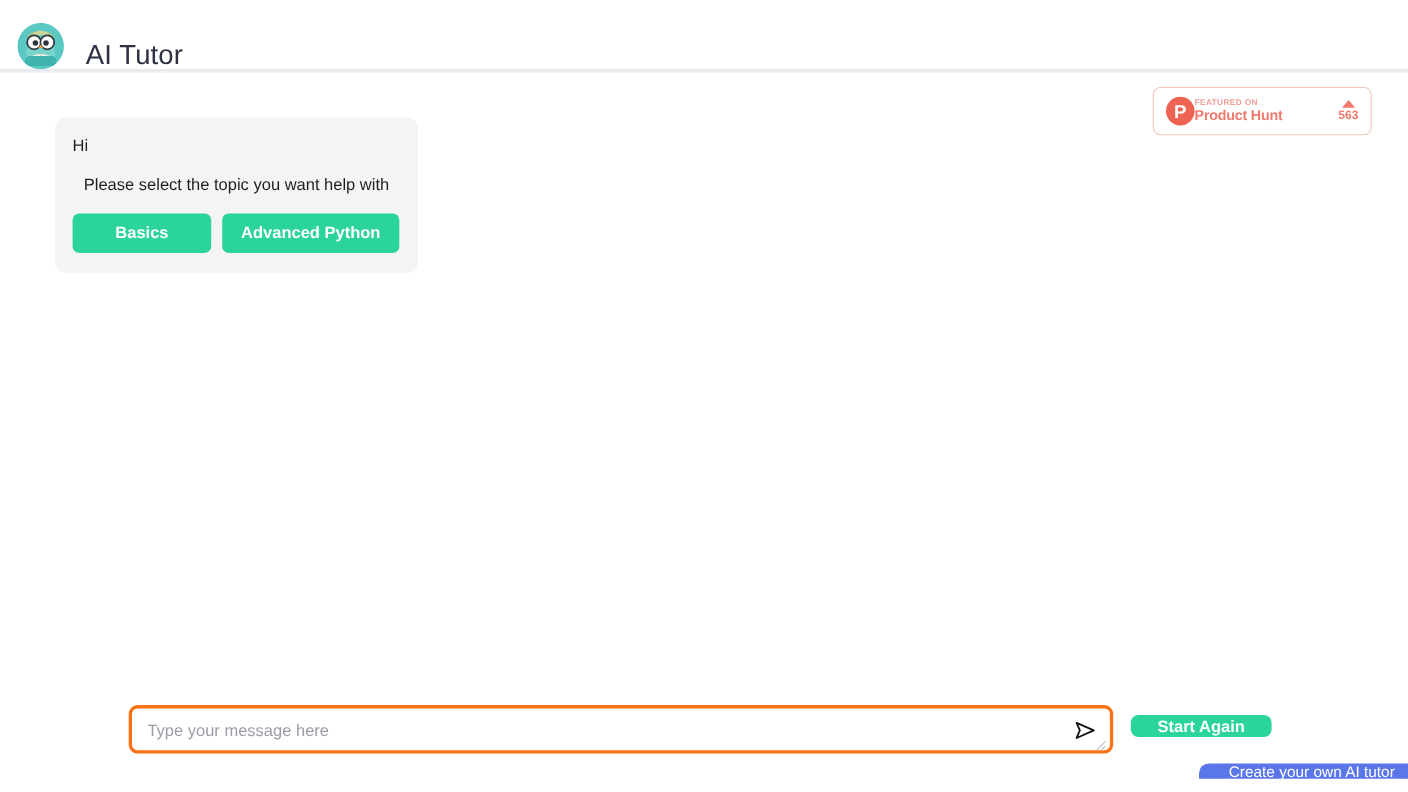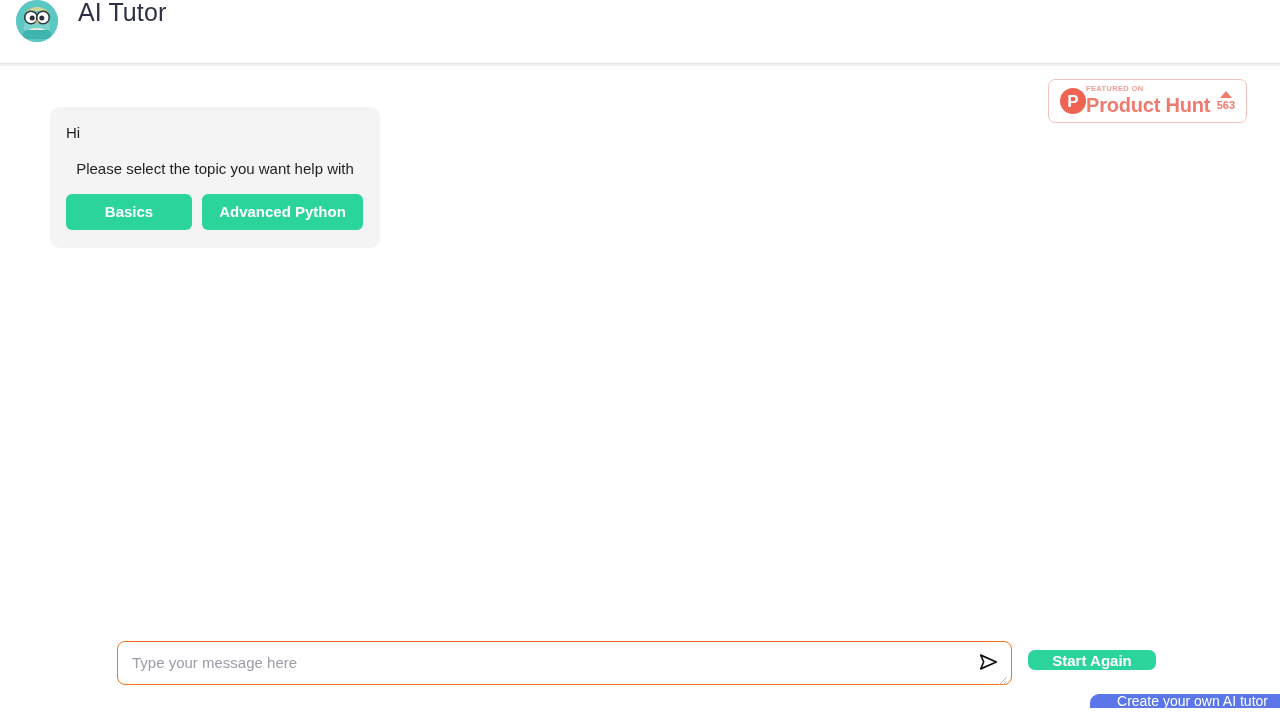--- a/index.html
+++ b/index.html
@@ -17,21 +17,21 @@
   }
 
   
   .header {
     position: absolute;
     top: 0; left: 0;
     width: 1232px;
     height: 63px;
     background: #ffffff;
     display: flex;
-    align-items: flex-start;
+    align-items: flex-end;
     box-sizing: border-box;
     padding-left: 16px;
   }
   .header-divider {
     position: absolute;
     top: 63px; left: 0;
     width: 1280px;
     height: 3px;
     background: #eceef2;
     border-top: 1px solid #e3e5ea;
@@ -90,21 +90,21 @@
     justify-content: center;
   }
   .ph-featured {
     font-size: 7.5px;
     font-weight: bold;
     letter-spacing: 0.35px;
     color: #f19e97;
     line-height: 1.1;
   }
   .ph-name {
-    font-size: 20px;
+    font-size: 13px;
     font-weight: bold;
     color: #ef7a6d;
     line-height: 1.15;
     letter-spacing: -0.2px;
   }
   .ph-votes {
     margin-left: auto;
     display: flex;
     flex-direction: column;
     align-items: center;
@@ -168,21 +168,21 @@
   }
   .option-btn.wide { min-width: 161px; }
 
   
   .composer {
     position: absolute;
     left: 117px;
     top: 641px;
     width: 895px;
     height: 44px;
-    border: 1px solid #f97316;
+    border: 3px solid #f97316;
     border-radius: 8px;
     background: #ffffff;
     box-sizing: border-box;
     display: flex;
   }
   .composer-input {
     flex: 1 1 auto;
     border: none;
     outline: none;
     background: transparent;

